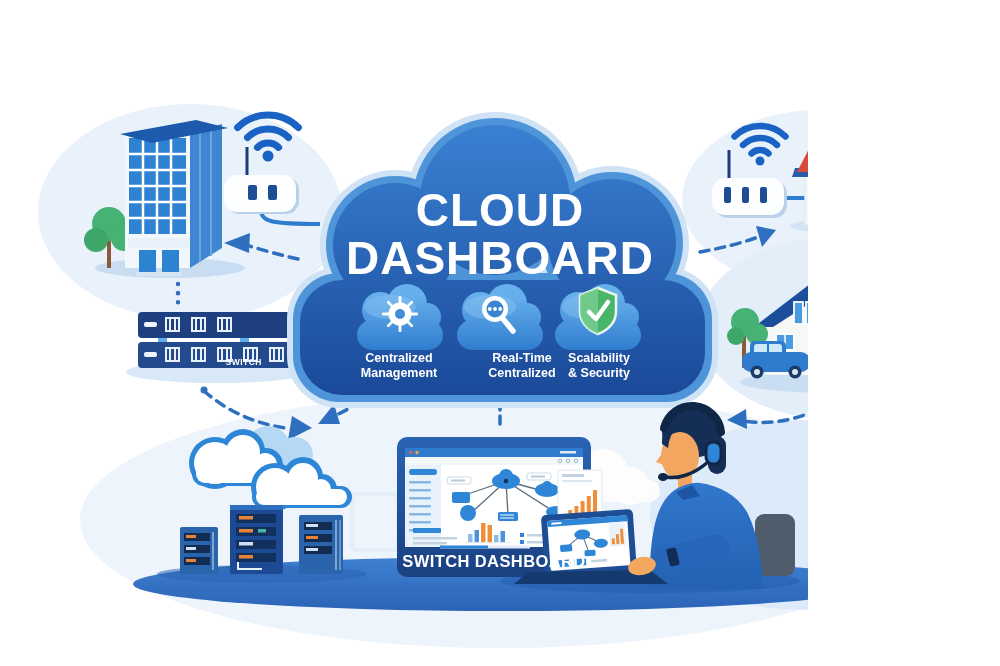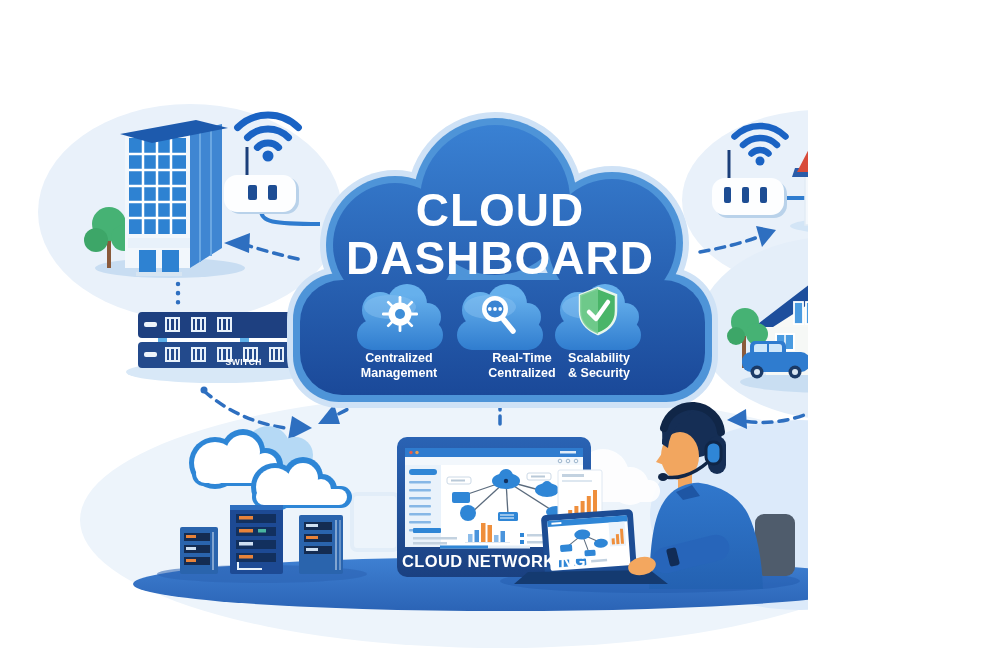--- a/index.html
+++ b/index.html
@@ -564,14 +564,14 @@
 <div class="ovl feat" id="feat-1">
   <div>Real-Time</div>
   <div>Centralized</div>
 </div>
 <div class="ovl feat" id="feat-2">
   <div>Scalability</div>
   <div>&amp; Security</div>
 </div>
 
 <div class="ovl" id="switch-label">SWITCH</div>
-<div class="ovl" id="dashboard-label">CLOUD NETWORKING</div>
+<div class="ovl" id="dashboard-label">SWITCH DASHBOARD</div>
 </div>
 
 </body></html>

